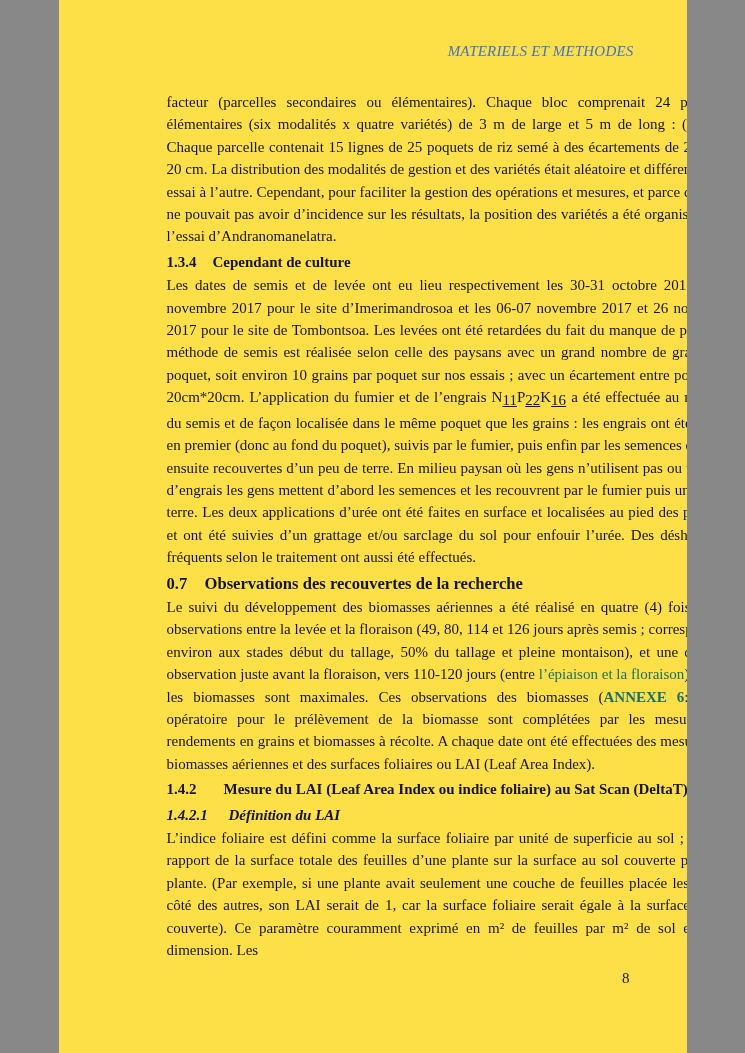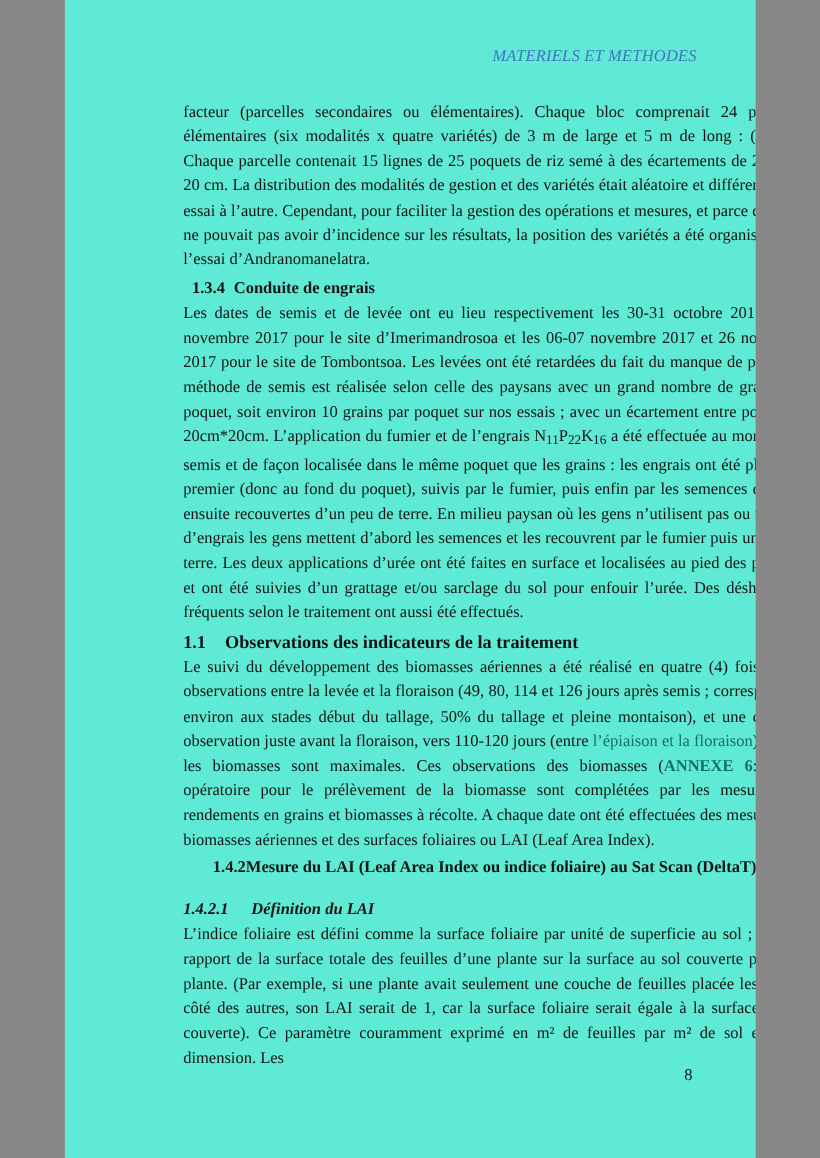--- a/index.html
+++ b/index.html
@@ -1,21 +1,21 @@
 <!DOCTYPE html>
 <html><head>
 <meta charset="utf-8">
 <style>
   html, body { margin: 0; padding: 0; background: #888; }
   .page {
     position: relative;
     width: 628px;
     height: 1053px;
     margin: 0 auto;
-    background: #5eead4;
+    background: #fde047;
     font-family: "Liberation Serif", "DejaVu Serif", serif;
     color: #141414;
     overflow: hidden;
   }
   .running-head {
     position: absolute;
     top: 43px;
     right: 53px;
     font-size: 15px;
     font-style: italic;
@@ -34,31 +34,32 @@
     line-height: 22.4px;
     text-align: justify;
   }
   .heading {
     margin: 3px 0 1px 0;
     font-size: 15px;
     line-height: 22.4px;
     font-weight: bold;
   }
   .heading .h-num { display: inline-block; }
-  .heading-134 .h-num  { min-width: 46px; text-align: center; }
+  .heading-134 .h-num  { min-width: 46px; }
   .heading-14 { font-size: 16.6px; margin-top: 4px; }
   .heading-14 .h-num   { min-width: 38px; }
   .heading-141 .h-num  { min-width: 47px; }
-  .heading-142 .h-num  { min-width: 57px; text-align: right; }
+  .heading-142 .h-num  { min-width: 57px; }
   .heading-1421 { font-style: italic; }
-  .heading-1421 .h-num { min-width: 62px; margin-top: 12px; }
+  .heading-1421 .h-num { min-width: 62px; }
   .run-sub {
-    font-size: 12px;
+    font-size: 15px;
     vertical-align: -3px;
     letter-spacing: 0;
+    text-decoration: underline;
   }
   .run-teal { color: #166f6d; }
   .run-annexe {
     color: #166f6d;
     font-weight: bold;
   }
   .page-number {
     position: absolute;
     top: 970px;
     right: 57px;
@@ -70,25 +71,25 @@
 <body>
 
 <div class="page">
 
   <div class="running-head">MATERIELS ET METHODES</div>
 
   <div class="body-col">
 
     <p class="body-par">facteur (parcelles secondaires ou élémentaires). Chaque bloc comprenait 24 parcelles élémentaires (six modalités x quatre variétés) de 3 m de large et 5 m de long : (15 m²). Chaque parcelle contenait 15 lignes de 25 poquets de riz semé à des écartements de 20 cm x 20 cm. La distribution des modalités de gestion et des variétés était aléatoire et différente d’un essai à l’autre. Cependant, pour faciliter la gestion des opérations et mesures, et parce que cela ne pouvait pas avoir d’incidence sur les résultats, la position des variétés a été organisée dans l’essai d’Andranomanelatra.</p>
 
-    <p class="heading heading-134"><span class="h-num">1.3.4</span><span>Conduite de engrais</span></p>
+    <p class="heading heading-134"><span class="h-num">1.3.4</span><span>Cependant de culture</span></p>
 
     <p class="body-par"><span>Les dates de semis et de levée ont eu lieu respectivement les 30-31 octobre 2017 et 27 novembre 2017 pour le site d’Imerimandrosoa et les 06-07 novembre 2017 et 26 novembre 2017 pour le site de Tombontsoa. Les levées ont été retardées du fait du manque de pluie. La méthode de semis est réalisée selon celle des paysans avec un grand nombre de grains par poquet, soit environ 10 grains par poquet sur nos essais ; avec un écartement entre poquet de 20cm*20cm. L’application du fumier et de l’engrais N</span><span class="run-sub">11</span><span>P</span><span class="run-sub">22</span><span>K</span><span class="run-sub">16</span><span> a été effectuée au moment du semis et de façon localisée dans le même poquet que les grains : les engrais ont été placés en premier (donc au fond du poquet), suivis par le fumier, puis enfin par les semences qui sont ensuite recouvertes d’un peu de terre. En milieu paysan où les gens n’utilisent pas ou très peu d’engrais les gens mettent d’abord les semences et les recouvrent par le fumier puis un peu de terre. Les deux applications d’urée ont été faites en surface et localisées au pied des poquets, et ont été suivies d’un grattage et/ou sarclage du sol pour enfouir l’urée. Des désherbages fréquents selon le traitement ont aussi été effectués.</span></p>
 
-    <p class="heading heading-14"><span class="h-num">1.1</span><span>Observations des indicateurs de la traitement</span></p>
+    <p class="heading heading-14"><span class="h-num">0.7</span><span>Observations des recouvertes de la recherche</span></p>
 
 
     <p class="body-par"><span>Le suivi du développement des biomasses aériennes a été réalisé en quatre (4) fois : trois observations entre la levée et la floraison (49, 80, 114 et 126 jours après semis ; correspondant environ aux stades début du tallage, 50% du tallage et pleine montaison), et une dernière observation juste avant la floraison, vers 110-120 jours (entre </span><span class="run-teal">l’épiaison et la floraison</span><span>), quand les biomasses sont maximales. Ces observations des biomasses (</span><span class="run-annexe">ANNEXE 6</span><span>: Mode opératoire pour le prélèvement de la biomasse sont complétées par les mesures des rendements en grains et biomasses à récolte. A chaque date ont été effectuées des mesures des biomasses aériennes et des surfaces foliaires ou LAI (Leaf Area Index).</span></p>
 
     <p class="heading heading-142"><span class="h-num">1.4.2</span><span>Mesure du LAI (Leaf Area Index ou indice foliaire) au Sat Scan (DeltaT)</span></p>
 
     <p class="heading heading-1421"><span class="h-num">1.4.2.1</span><span>Définition du LAI</span></p>
 
     <p class="body-par">L’indice foliaire est défini comme la surface foliaire par unité de superficie au sol ; c’est le rapport de la surface totale des feuilles d’une plante sur la surface au sol couverte par cette plante. (Par exemple, si une plante avait seulement une couche de feuilles placée les unes à côté des autres, son LAI serait de 1, car la surface foliaire serait égale à la surface au sol couverte). Ce paramètre couramment exprimé en m² de feuilles par m² de sol est sans dimension. Les</p>
 

